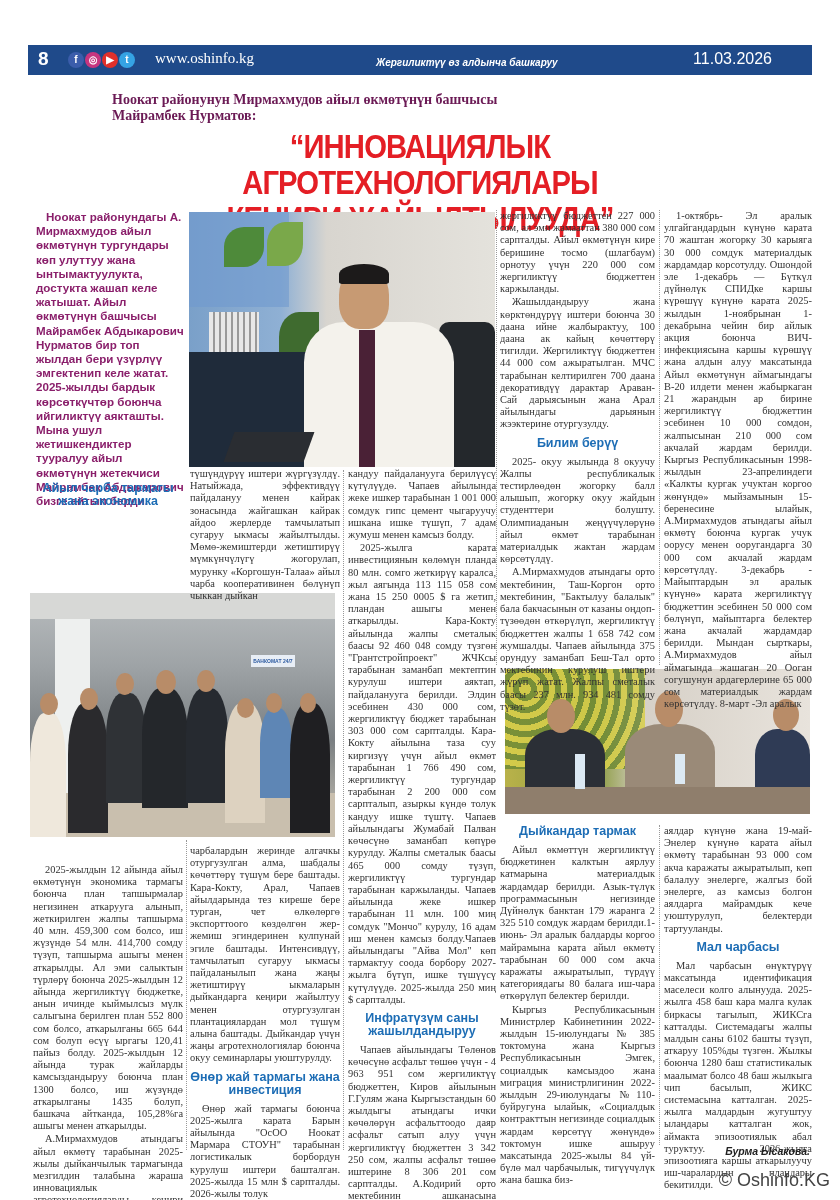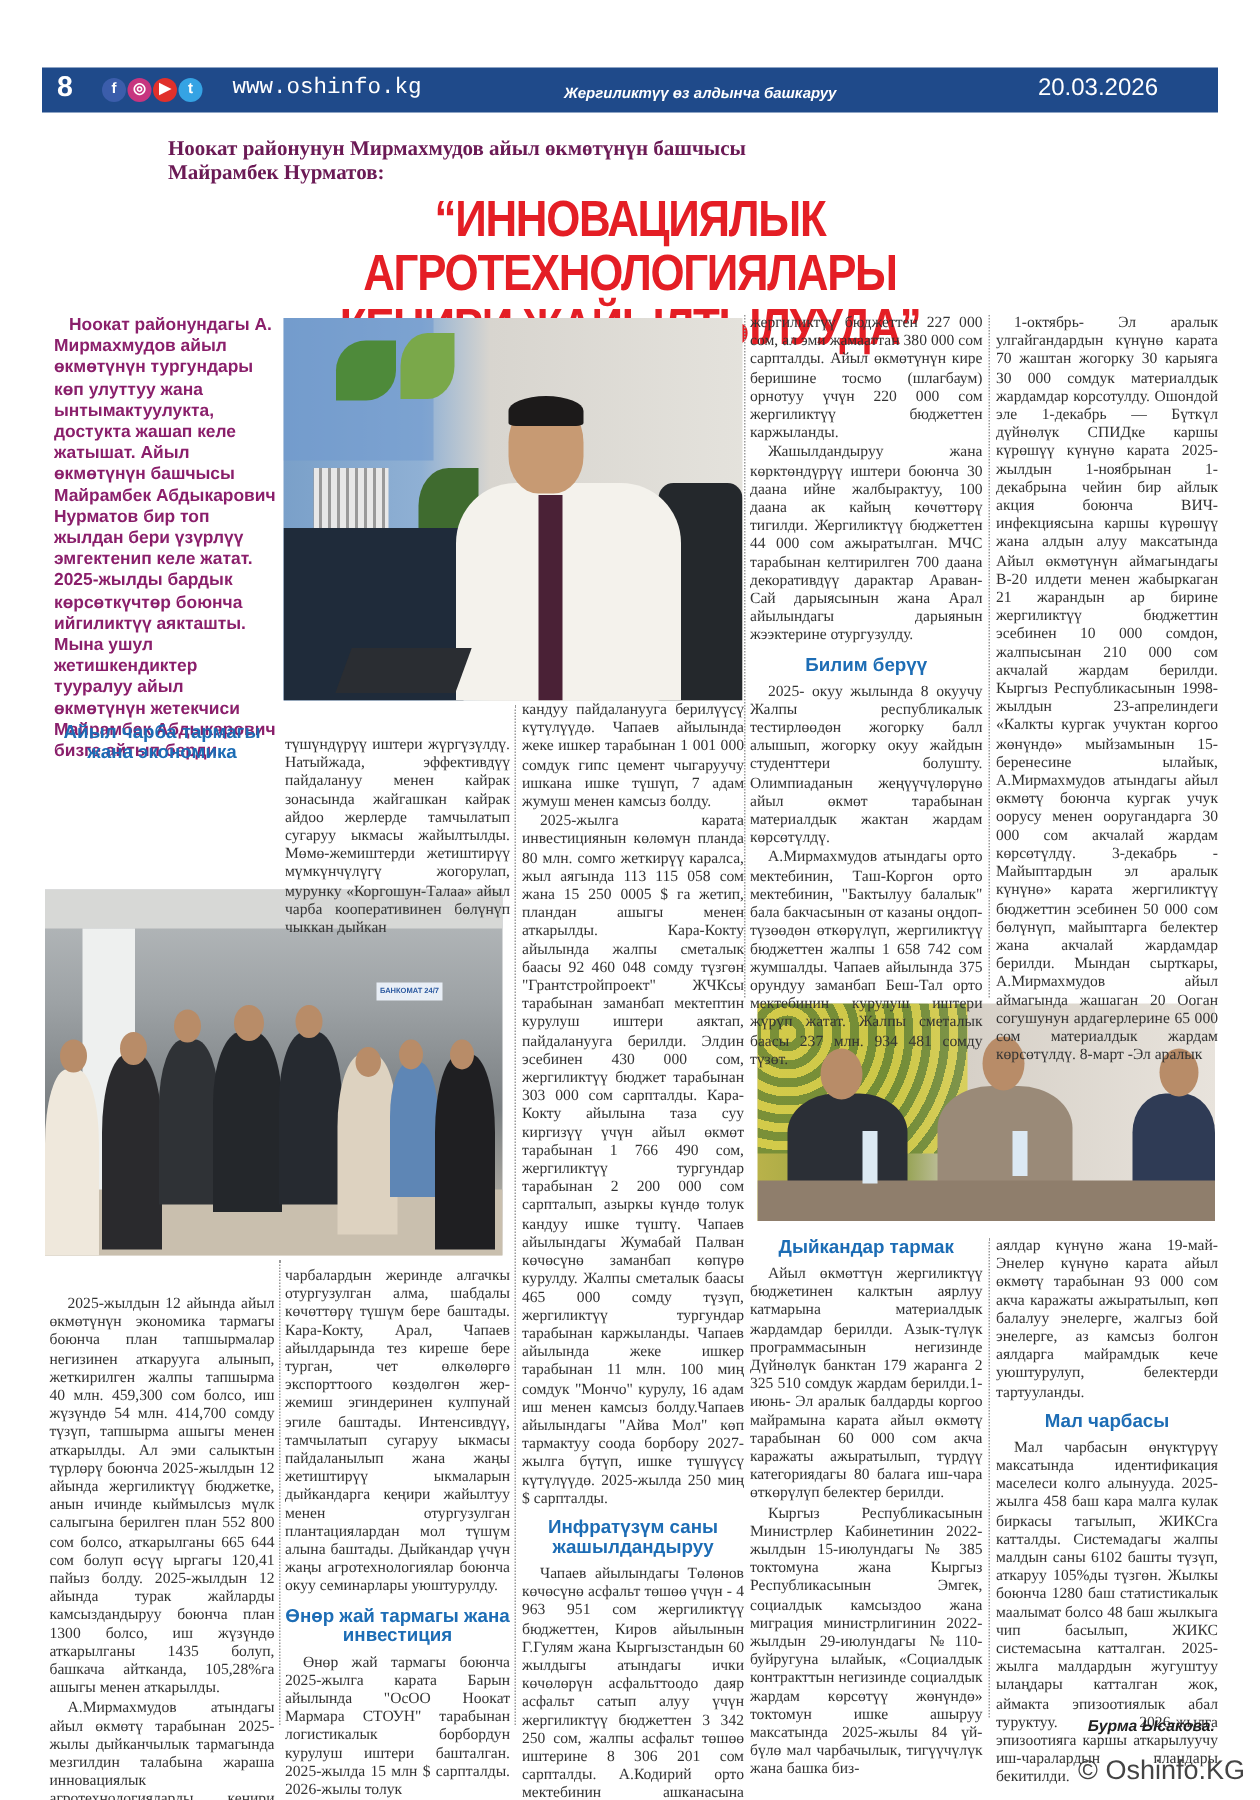--- a/index.html
+++ b/index.html
@@ -4,37 +4,37 @@
 <style>
   * { box-sizing: border-box; margin: 0; padding: 0; }
   html, body { width: 840px; height: 1200px; background: #ffffff; overflow: hidden; }
   body { position: relative; font-family: "Liberation Serif", serif; color: #2a2a2a; }
 
   .header-bar { position: absolute; left: 28px; top: 45px; width: 784px; height: 30px; background: #1f4a8a; color: #fff; }
   .page-num { position: absolute; left: 10px; top: 3px; font-family: "Liberation Sans", sans-serif; font-weight: bold; font-size: 19px; }
   .social { position: absolute; left: 40px; top: 7px; display: flex; gap: 1px; }
   .social span { width: 16px; height: 16px; border-radius: 50%; font-family: "Liberation Sans", sans-serif; font-size: 10px; font-weight: bold; line-height: 16px; text-align: center; color: #fff; }
   .s-fb { background: #3b5dab; } .s-ig { background: #c7357f; } .s-yt { background: #e0302b; } .s-tw { background: #35a3e4; }
-  .site-url { position: absolute; left: 127px; top: 5px; font-family: Liberation Mono, monospace; font-size: 15px; }
+  .site-url { position: absolute; left: 127px; top: 5px; font-family: Liberation Serif, serif; font-size: 15px; }
   .section-name { position: absolute; left: 348px; top: 12px; font-family: "Liberation Sans", sans-serif; font-size: 10px; font-weight: bold; font-style: italic; }
   .issue-date { position: absolute; right: 40px; top: 5px; font-family: "Liberation Sans", sans-serif; font-size: 16px; }
 
   .kicker { position: absolute; left: 112px; top: 92px; width: 500px; font-family: "Liberation Serif", serif; font-weight: bold; font-size: 14px; line-height: 16px; color: #6b1a55; }
   .headline { position: absolute; left: 100px; top: 128px; width: 640px; text-align: center; font-family: "Liberation Sans", sans-serif; font-weight: bold; font-size: 34px; line-height: 36px; color: #e41e25; letter-spacing: -1px; transform: scaleX(0.86); transform-origin: center top; }
 
   .lead { position: absolute; left: 36px; top: 210px; width: 148px; font-family: "Liberation Sans", sans-serif; font-weight: bold; font-size: 11.6px; line-height: 14.2px; color: #8a1f6b; }
   .lead p { text-indent: 10px; }
 
   .col { position: absolute; font-size: 10.4px; line-height: 12.2px; text-align: justify; color: #333; hyphens: auto; }
   .col p { text-indent: 12px; margin-bottom: 1px; }
   .subhead { font-family: "Liberation Sans", sans-serif; font-weight: bold; color: #1d6db5; text-align: center; font-size: 12.5px; line-height: 13px; margin: 6px 0 6px; }
 
   .c1a { left: 33px; top: 476px; width: 150px; }
   .c1b { left: 33px; top: 845px; width: 150px; margin-top: 19px; }
-  .c2a { left: 190px; top: 491px; width: 150px; }
+  .c2a { left: 190px; top: 468px; width: 150px; }
   .c2b { left: 190px; top: 845px; width: 150px; }
   .c3a { left: 348px; top: 468px; width: 148px; }
   .c4a { left: 500px; top: 210px; width: 155px; }
   .c4b { left: 500px; top: 825px; width: 155px; }
   .c5a { left: 664px; top: 210px; width: 148px; }
   .c5b { left: 664px; top: 825px; width: 148px; }
 
   .photo { position: absolute; overflow: hidden; }
   .photo-portrait { left: 189px; top: 212px; width: 306px; height: 255px; background: linear-gradient(90deg, #7aa0c9 0%, #8fb0d4 30%, #d8d5cf 45%, #e4e2dc 100%); }
   .photo-group { left: 30px; top: 593px; width: 305px; height: 244px; background: linear-gradient(180deg, #b9bdbf 0%, #9ea3a6 30%, #7a7f82 60%, #c9c2b4 100%); }
@@ -64,21 +64,21 @@
 <div class="header-bar" style="background: rgb(31, 74, 138);">
   <span class="page-num">8</span>
   <div class="social">
     <span class="s-fb">f</span>
     <span class="s-ig">◎</span>
     <span class="s-yt">▶</span>
     <span class="s-tw">t</span>
   </div>
   <span class="site-url">www.oshinfo.kg</span>
   <span class="section-name">Жергиликтүү өз алдынча башкаруу</span>
-  <span class="issue-date">20.03.2026</span>
+  <span class="issue-date">11.03.2026</span>
 </div>
 
 <div class="kicker">
   <div>Ноокат районунун Мирмахмудов айыл өкмөтүнүн башчысы</div>
   <div>Майрамбек Нурматов:</div>
 </div>
 <div class="headline" style="color: rgb(228, 30, 37);">
   <div>“ИННОВАЦИЯЛЫК АГРОТЕХНОЛОГИЯЛАРЫ</div>
   <div>КЕҢИРИ ЖАЙЫЛТЫЛУУДА”</div>
 </div>

